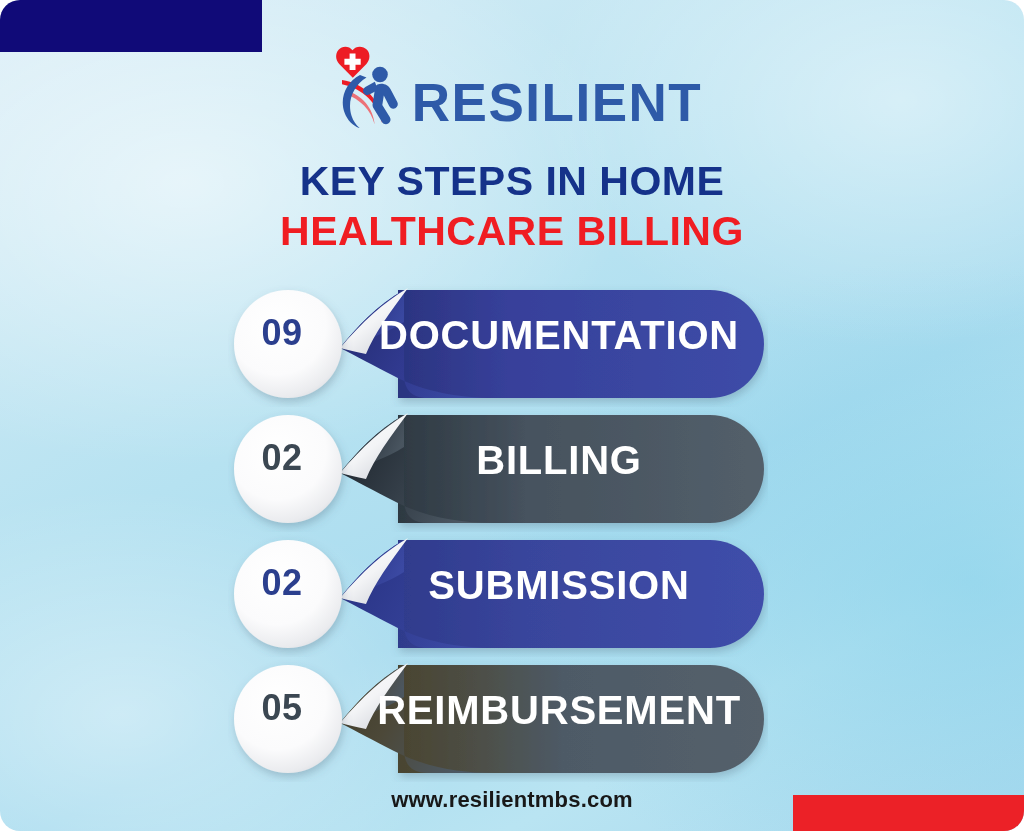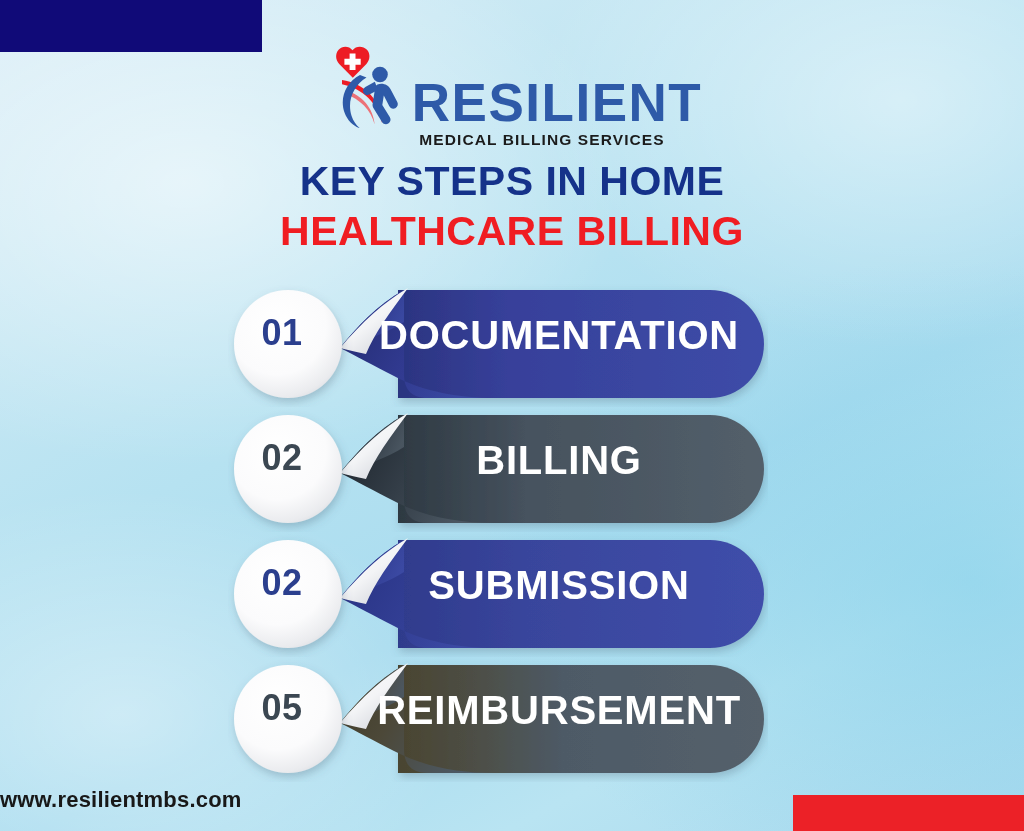--- a/index.html
+++ b/index.html
@@ -12,20 +12,21 @@
     width: 1024px;
     height: 831px;
     overflow: hidden;
     font-family: "Liberation Sans", sans-serif;
     background:
       radial-gradient(ellipse 70% 55% at 18% 22%, rgba(255,255,255,0.55) 0%, rgba(255,255,255,0) 62%),
       radial-gradient(ellipse 60% 50% at 88% 12%, rgba(255,255,255,0.45) 0%, rgba(255,255,255,0) 60%),
       radial-gradient(ellipse 55% 45% at 12% 86%, rgba(255,255,255,0.40) 0%, rgba(255,255,255,0) 60%),
       radial-gradient(ellipse 75% 60% at 95% 70%, rgba(126,206,233,0.55) 0%, rgba(126,206,233,0) 65%),
       linear-gradient(152deg, #dbeef7 0%, #cbe9f4 18%, #b6e2f1 42%, #a9dcef 62%, #b9e4f2 80%, #a8d9ee 100%);
+    border-radius: 20px;
   }
 
   
   .corner-tl {
     position: absolute;
     left: 0; top: 0;
     width: 262px; height: 52px;
     background: #100a78;
   }
   .corner-br {
@@ -125,21 +126,21 @@
     font-weight: 700;
     letter-spacing: 0.8px;
     font-family: "Liberation Sans", sans-serif;
   }
 
   
   .footer-url {
     position: absolute;
     left: 0; right: 0;
     bottom: 18px;
-    text-align: left;
+    text-align: center;
     font-size: 22px;
     font-weight: 700;
     color: #181818;
     letter-spacing: 0.2px;
     font-family: "Liberation Sans", sans-serif;
   }
 </style>
 </head>
 <body>
 
@@ -172,21 +173,20 @@
                    c-2.2 1.3-5.0 0.6-6.3-1.6l-8.6-13.9c-0.7-1.2-1.0-2.6-0.8-4.0l2.2-14.0
                    C52.9 43.3 53.9 41.1 55.5 40.5z"></path>
           <path d="M56.0 46.0l-8.6 4.6c-2.1 1.1-4.7 0.3-5.9-1.8c-1.1-2.1-0.3-4.7 1.8-5.9l9.5-5.1z"></path>
         </g>
 
         <path d="M44.5 33.5C31.2 41.6 24.8 57.4 29.6 72.0c1.6 4.9 4.5 9.1 8.3 12.3
                  C31.0 81.9 25.4 76.3 22.6 68.7C17.2 54.2 24.0 38.0 38.0 30.9z" fill="#2e5aa8"></path>
       </svg>
       <div class="logo-word">RESILIENT</div>
     </div>
-    <div class="logo-sub">MEDICAL BILLING SERVICES</div>
   </div>
 
   <div class="heading">
     <div class="heading-l1">KEY STEPS IN HOME</div>
     <div class="heading-l2">HEALTHCARE BILLING</div>
   </div>
 
   <div class="steps">
 
     <div class="step">
@@ -221,21 +221,21 @@
         <path d="M170 8 H482 a54 54 0 0 1 0 108 H170 Z" fill="url(#g1pill)" filter="url(#f1sh)"></path>
 
         <path d="M176 8 C150 22 128 46 112 66 C128 74 146 84 166 94
                  C196 110 232 116 266 116 L200 116 C182 116 176 106 176 92 Z" fill="url(#g1tail)"></path>
         <path d="M112 66 C128 46 150 22 176 8 L176 40 C160 50 140 58 112 66 Z" fill="url(#g1tail)" opacity="0.92"></path>
 
         <path d="M112 66 C134 40 156 20 180 6 C162 30 146 52 138 72 C128 70 120 68 112 66 Z" fill="url(#g1fold)"></path>
 
         <circle cx="60" cy="62" r="54" fill="url(#g1circ)" filter="url(#f1sh)"></circle>
       </svg>
-      <div class="step-num" style="color:#2b3f8e">01</div>
+      <div class="step-num" style="color:#2b3f8e">09</div>
       <div class="step-label">DOCUMENTATION</div>
     </div>
 
     <div class="step">
       <svg class="step-svg" width="540" height="125" viewBox="0 0 540 125" aria-hidden="true">
         <defs>
           <linearGradient id="g2pill" x1="0" y1="0" x2="1" y2="0">
             <stop offset="0%" stop-color="#2e3942"></stop>
             <stop offset="35%" stop-color="#46525e"></stop>
             <stop offset="100%" stop-color="#535f6a"></stop>

